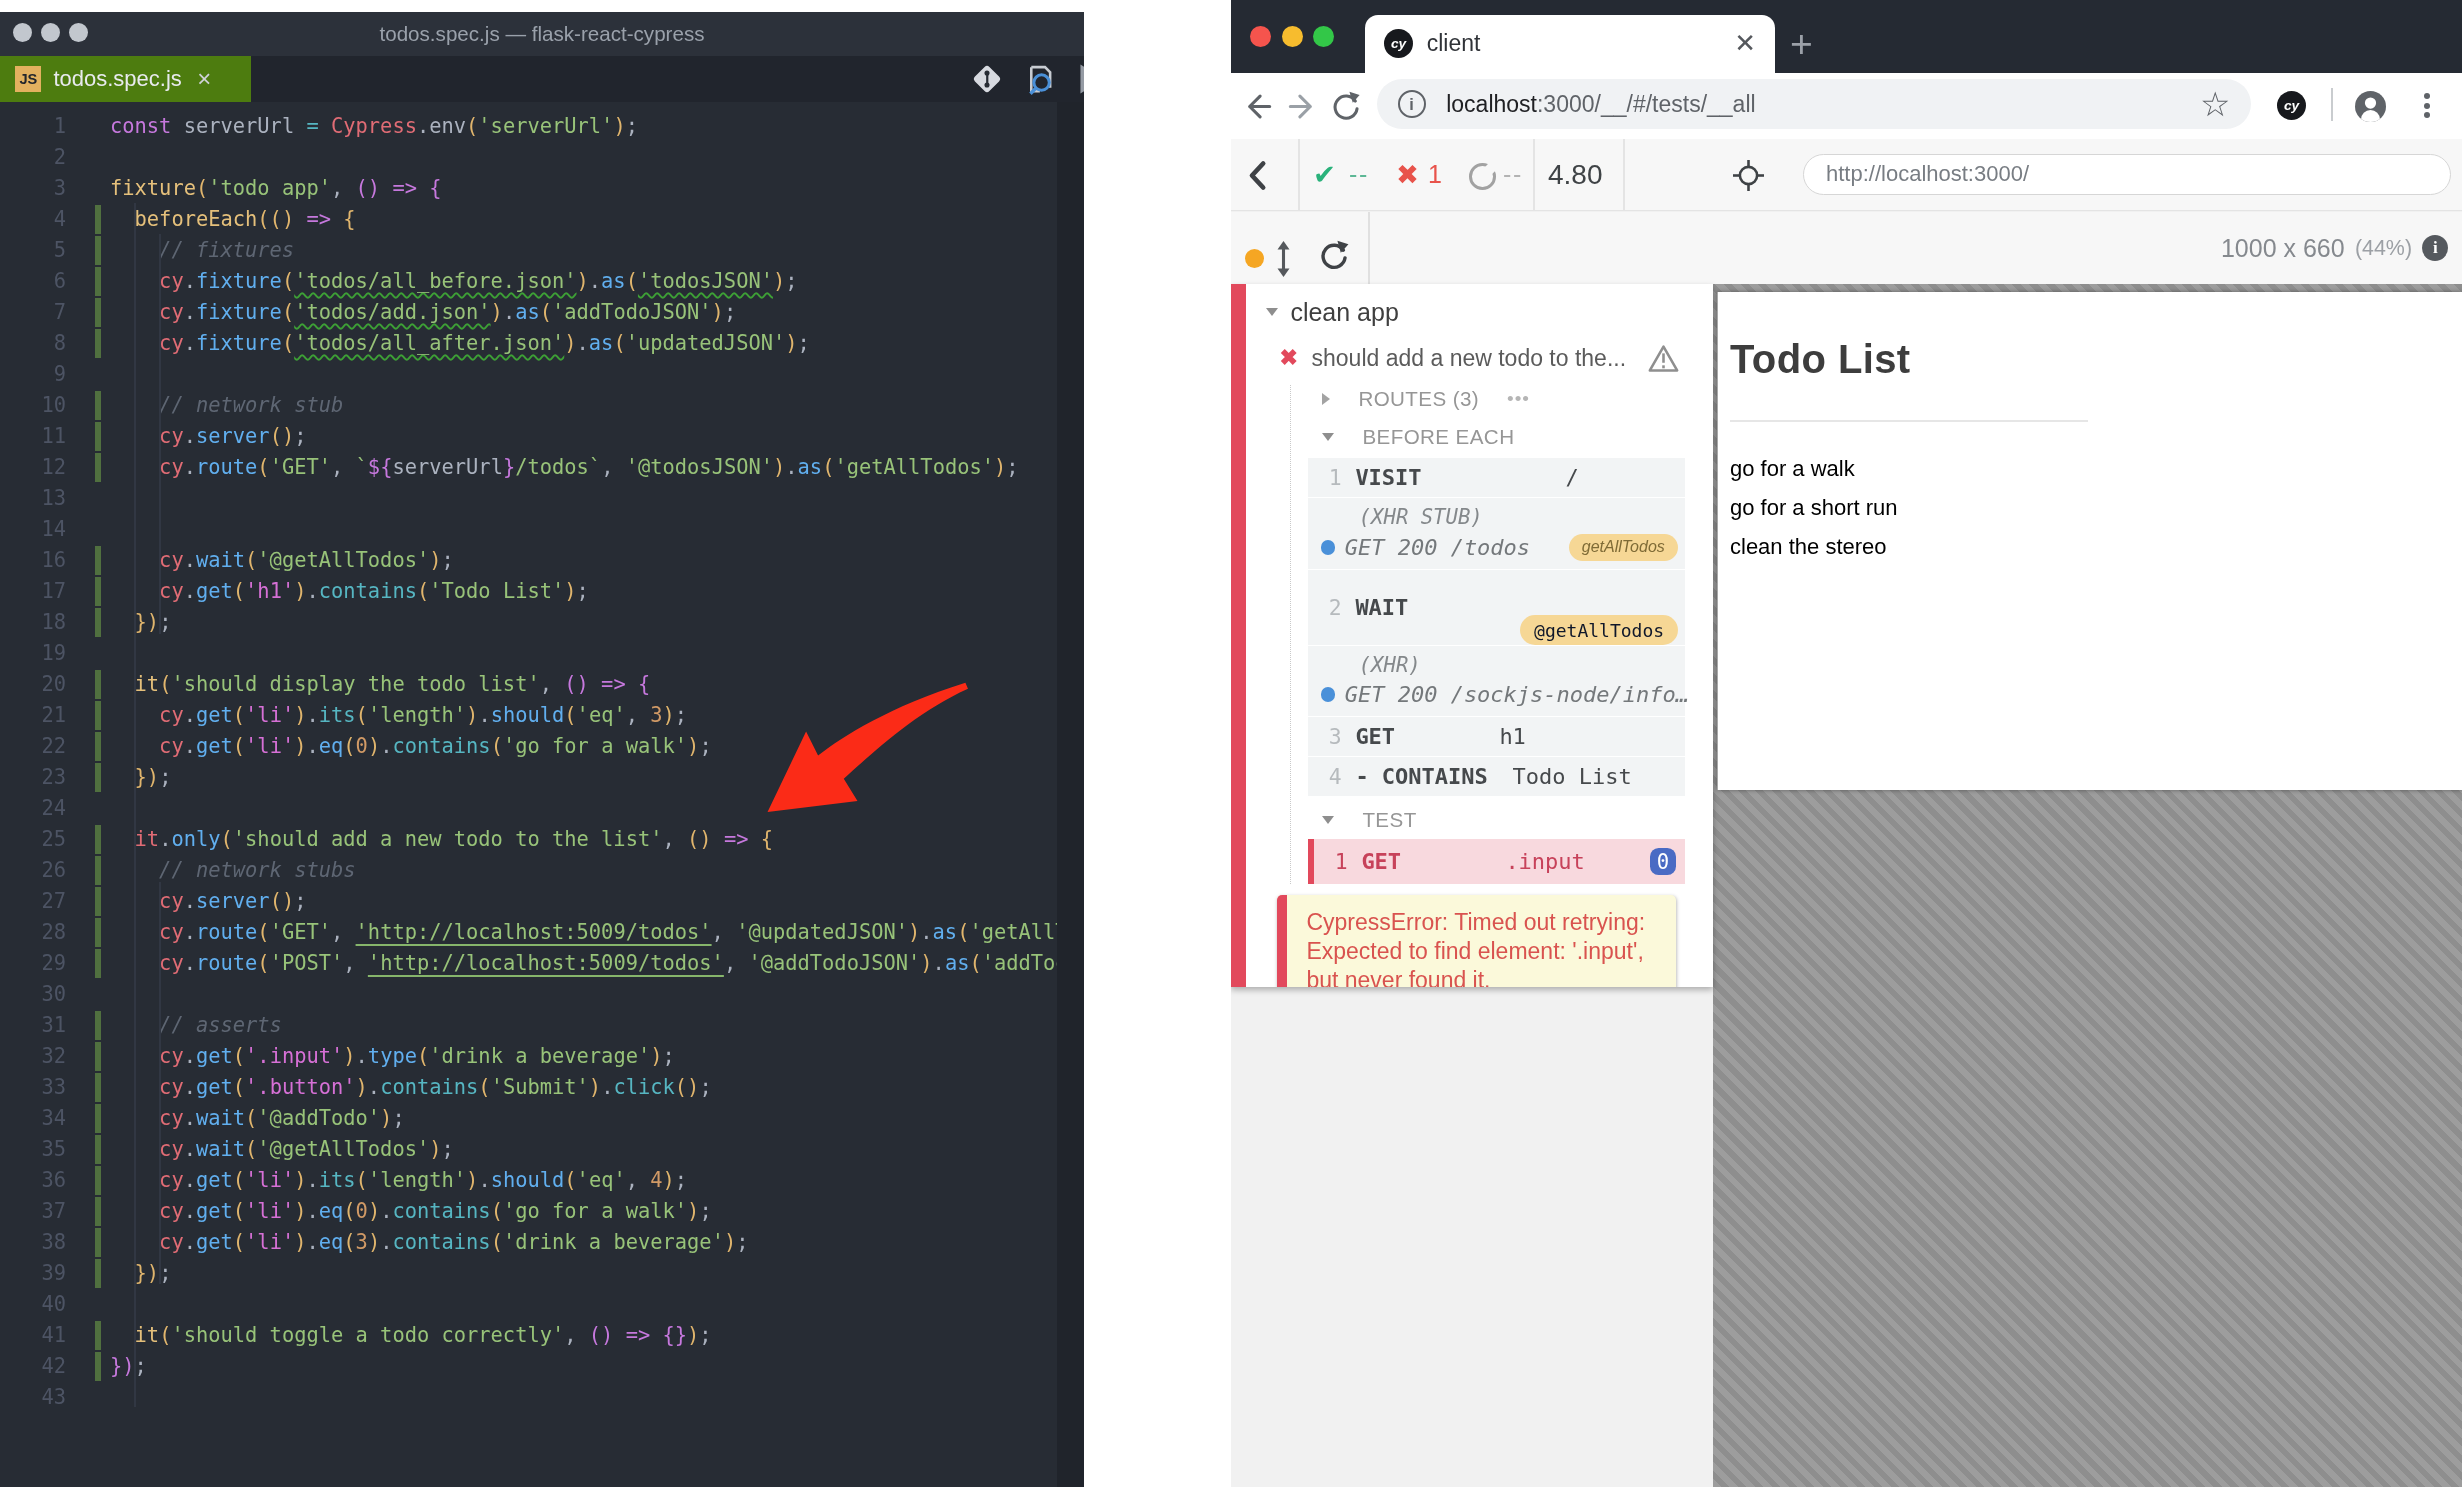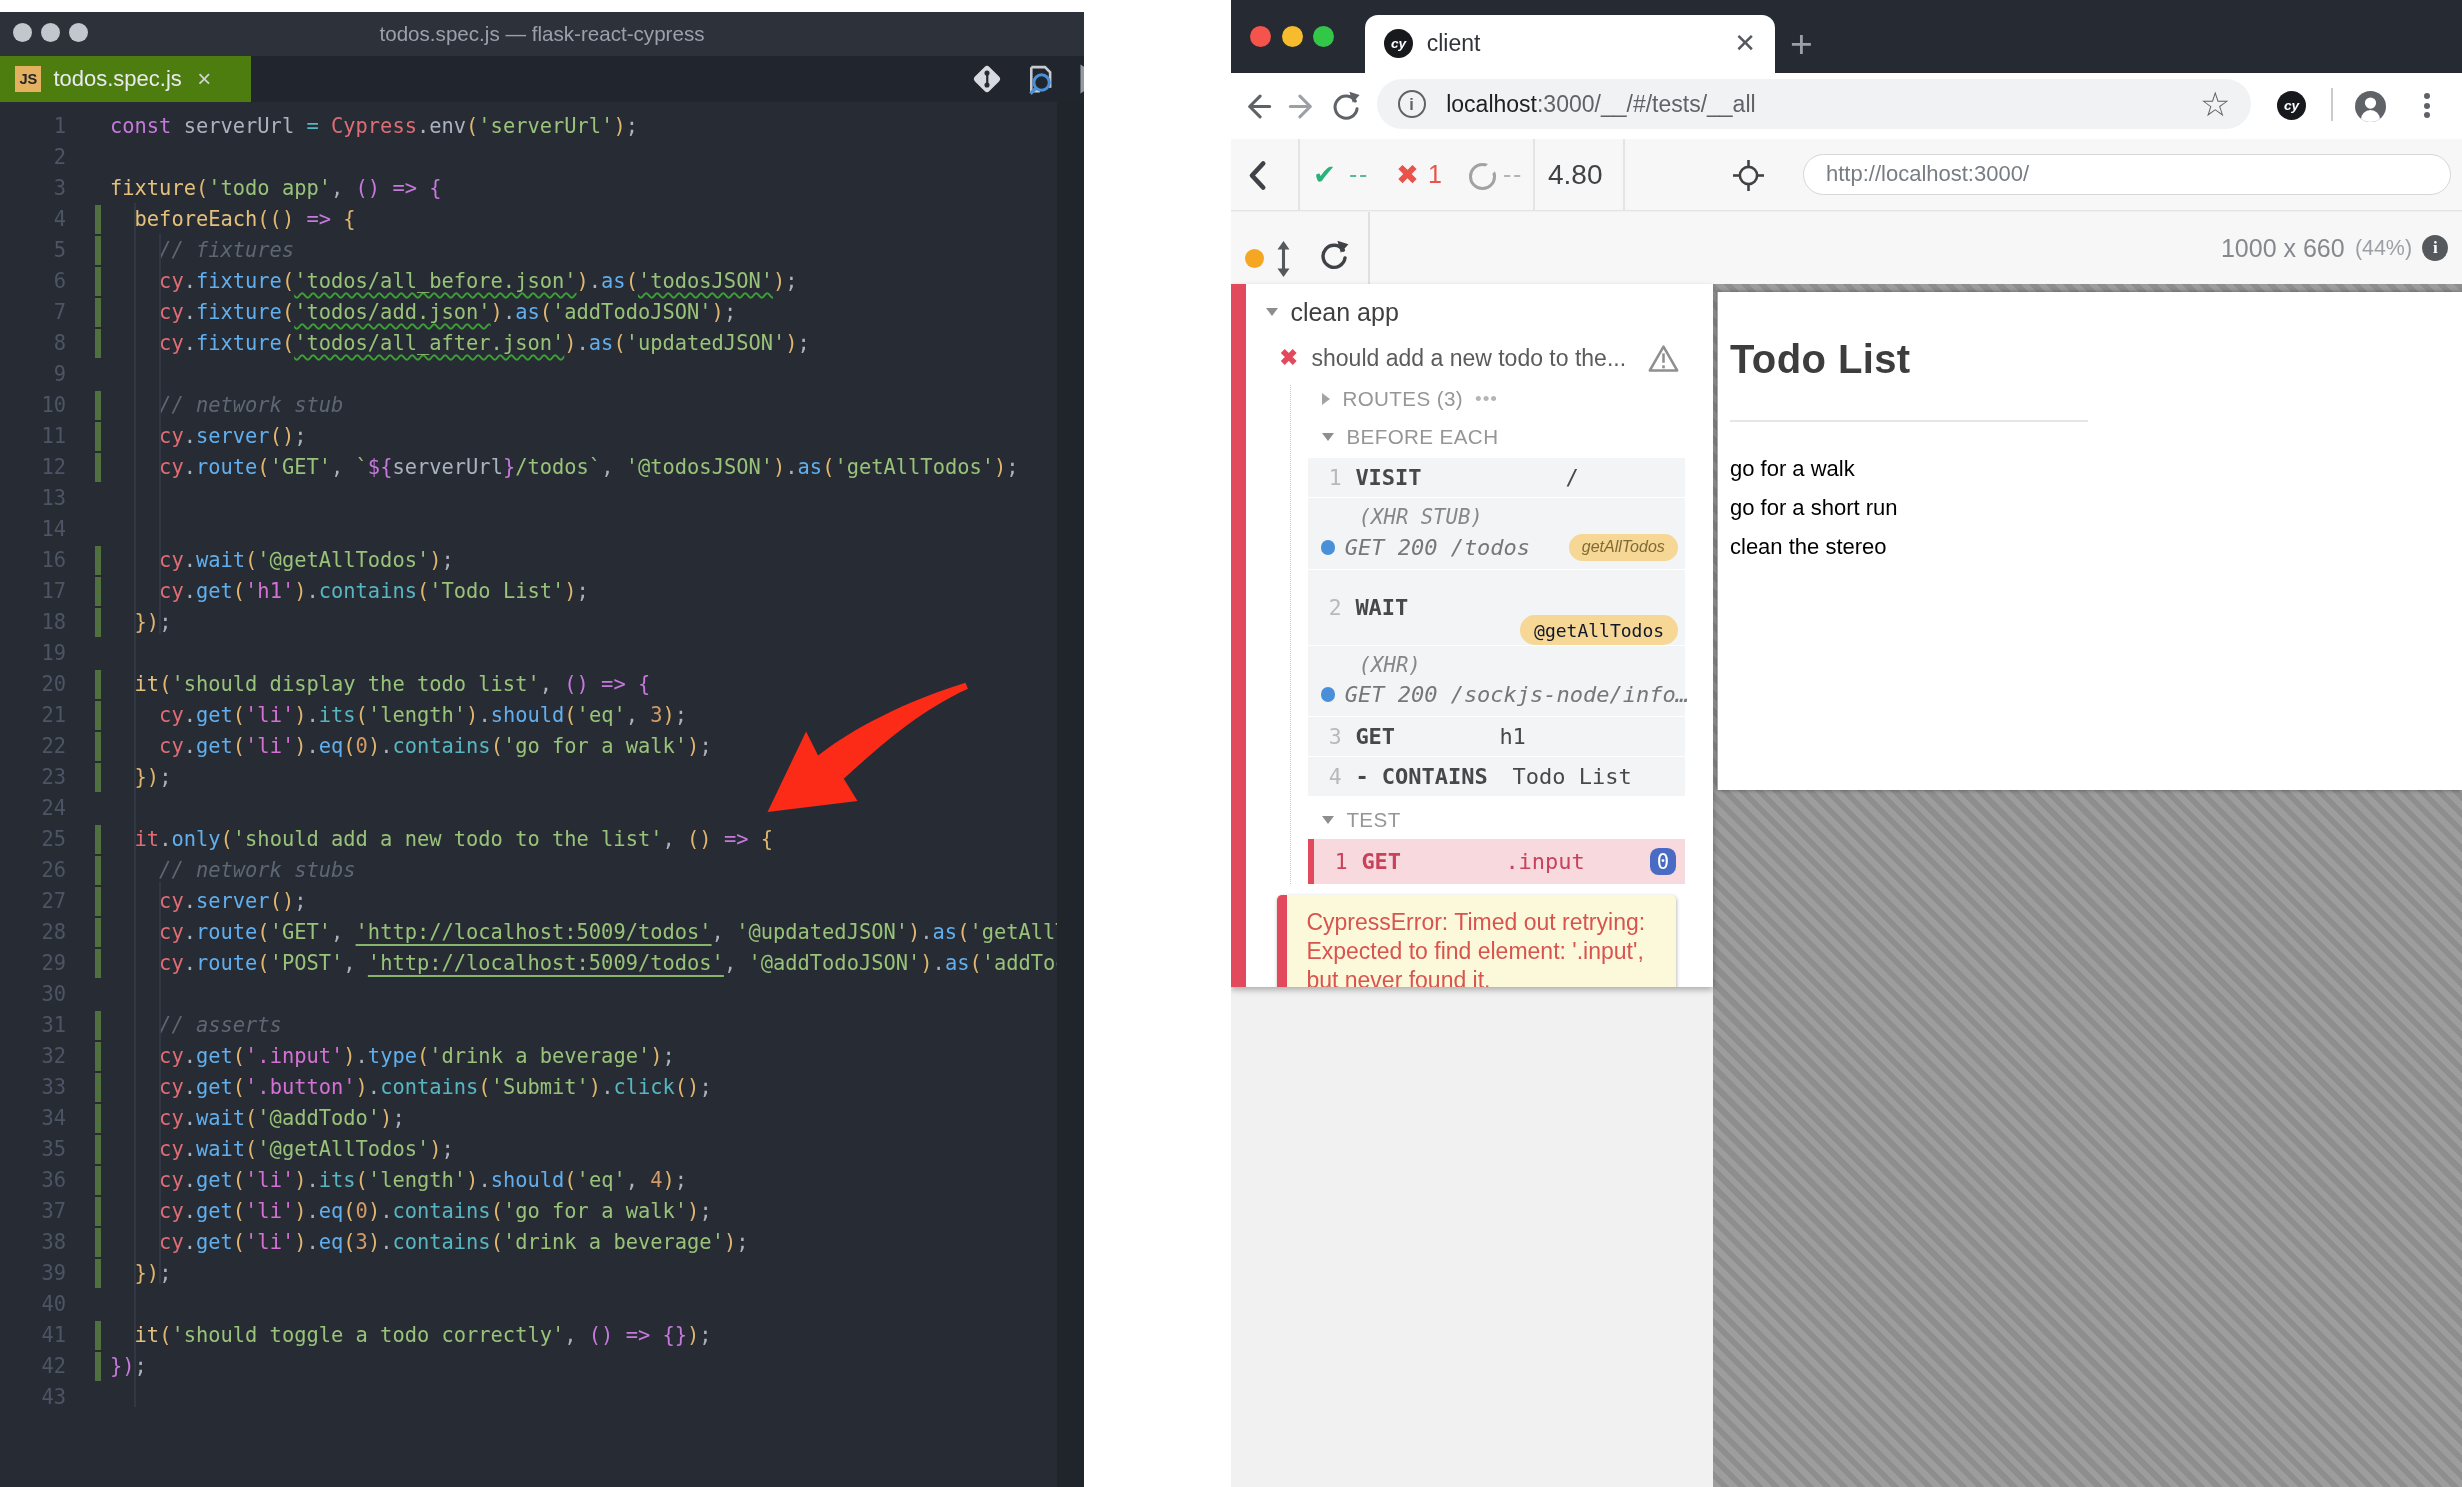--- a/index.html
+++ b/index.html
@@ -114,21 +114,21 @@
            border-top:8.6px solid #8e8e8e;}
   .caret-r{width:0;height:0;border-top:6.9px solid transparent;border-bottom:6.9px solid transparent;
            border-left:8.6px solid #a3a3a3;}
   #suite-row{display:flex;align-items:center;margin:13.7px 0 0 20px;gap:12px;}
   #suite-row .name{color:#3f3f3f;font-size:25px;font-weight:500;}
   #test-row{display:flex;align-items:center;margin:17px 33px 0 33px;gap:13.7px;}
   #test-row .fx{color:#e2495c;font-size:22px;font-weight:bold;}
   #test-row .name{color:#5b5b5b;font-size:23px;}
   #test-row svg{margin-left:auto;}
   #indent{margin:12px 0 0 44px;border-left:1.7px dotted #c9c9c9;position:relative;}
-  .sect{display:flex;align-items:center;height:29px;padding-left:31px;gap:12px;color:#969696;
+  .sect{display:flex;align-items:center;height:29px;padding-left:31px;gap:28px;color:#969696;
         font-size:20.6px;letter-spacing:0.4px;}
   .sect .more{color:#b5b5b5;font-size:19px;letter-spacing:0.9px;}
   #rows{margin:6.9px 0 0 16.3px;width:377px;background:#f2f4f5;font-family:"DejaVu Sans Mono",monospace;}
   .log-row{display:flex;align-items:center;min-height:39px;border-bottom:1.7px solid #fff;}
   .row-num{width:34px;text-align:right;color:#b6babd;font-size:21.4px;flex:none;}
   .row-cmd{margin-left:13.7px;width:144px;color:#46494c;font-size:22px;font-weight:bold;flex:none;white-space:pre;}
   .row-arg{color:#46494c;font-size:22px;white-space:pre;}
   .xhr{display:block;padding:6.9px 0 8.6px 0;}
   .x1{margin-left:51px;font-style:italic;font-size:20.6px;color:#84888b;}
   .x2{display:flex;align-items:center;margin-top:5.1px;}

